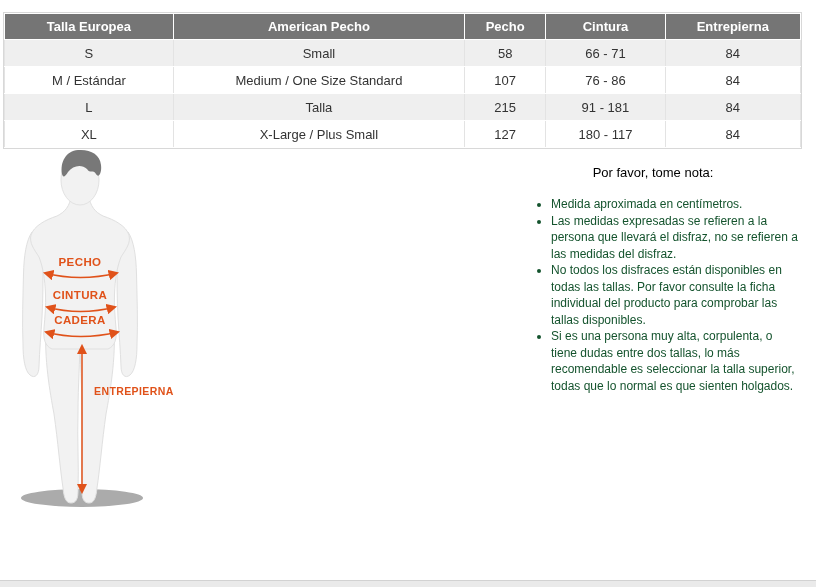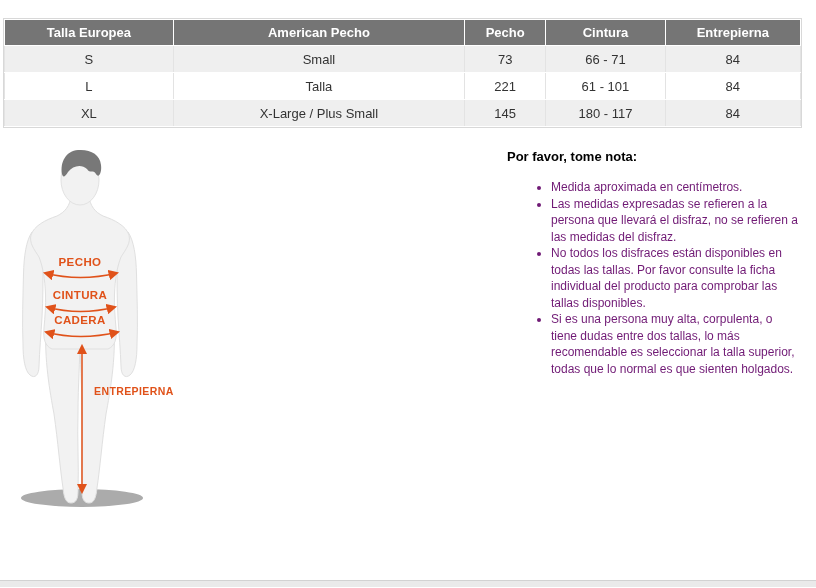--- a/index.html
+++ b/index.html
@@ -3,21 +3,21 @@
 <meta charset="utf-8">
 <style>
   html,body { margin:0; padding:0; background:#fff; }
   .page {
     position:relative; width:816px; height:588px; background:#ffffff;
     font-family:"Liberation Sans",sans-serif; overflow:hidden;
   }
 
   
   .table-wrap {
-    position:absolute; left:3px; top:18px; width:797px;
+    position:absolute; left:3px; top:12px; width:797px;
     border:1px solid #d8d8d8; background:#84cc16;
   }
   table.size-table { width:100%; border-collapse:collapse; table-layout:fixed; }
   table.size-table th {
     background:#757575; color:#ffffff; font-size:13px; font-weight:bold;
     height:25px; text-align:center; border:1px solid #ffffff; padding:0;
   }
   table.size-table td {
     font-size:13px; color:#333333; height:26px; text-align:center; padding:0;
     border-left:1px solid #e3e3e3; border-right:1px solid #e3e3e3;
@@ -28,23 +28,23 @@
 
   
   .figure-svg { position:absolute; left:18px; top:146px; }
   .fig-label {
     font-family:"Liberation Sans",sans-serif; font-weight:bold;
     fill:#e0521a; letter-spacing:0.4px;
   }
 
   
   .notes { position:absolute; left:507px; top:149px; width:292px; color:#000; }
-  .notes-title { margin:0; font-size:13px; font-weight:bold; color:#000; }
+  .notes-title { margin:16px; font-size:13px; font-weight:normal; color:#000;text-align:center; }
   .notes-list { margin:15px 0 0 0; padding:0 0 0 44px; }
-  .notes-list li { font-size:12px; line-height:16.5px; color:#701a75; }
+  .notes-list li { font-size:12px; line-height:16.5px; color:#14532d; }
 
   
   .footer-bar {
     position:absolute; left:0; top:580px; width:816px; height:7px;
     background:#eaeaea; border-top:1px solid #d2d2d2; box-sizing:border-box;
   }
 </style>
 </head>
 <body>
 
@@ -65,35 +65,42 @@
           <th>American Pecho</th>
           <th>Pecho</th>
           <th>Cintura</th>
           <th>Entrepierna</th>
         </tr>
       </thead>
       <tbody>
         <tr>
           <td>S</td>
           <td>Small</td>
-          <td>73</td>
+          <td>58</td>
           <td>66 - 71</td>
+          <td>84</td>
+        </tr>
+        <tr>
+          <td>M / Estándar</td>
+          <td>Medium / One Size Standard</td>
+          <td>107</td>
+          <td>76 - 86</td>
           <td>84</td>
         </tr>
         <tr>
           <td>L</td>
           <td>Talla</td>
-          <td>221</td>
-          <td>61 - 101</td>
+          <td>215</td>
+          <td>91 - 181</td>
           <td>84</td>
         </tr>
         <tr>
           <td>XL</td>
           <td>X-Large / Plus Small</td>
-          <td>145</td>
+          <td>127</td>
           <td>180 - 117</td>
           <td>84</td>
         </tr>
       </tbody>
     </table>
   </div>
 
   <svg class="figure-svg" width="230" height="370" viewBox="0 0 230 370">
     <defs>
       <marker id="ah" viewBox="0 0 10 10" refX="8" refY="5" markerWidth="7" markerHeight="7" orient="auto-start-reverse">

